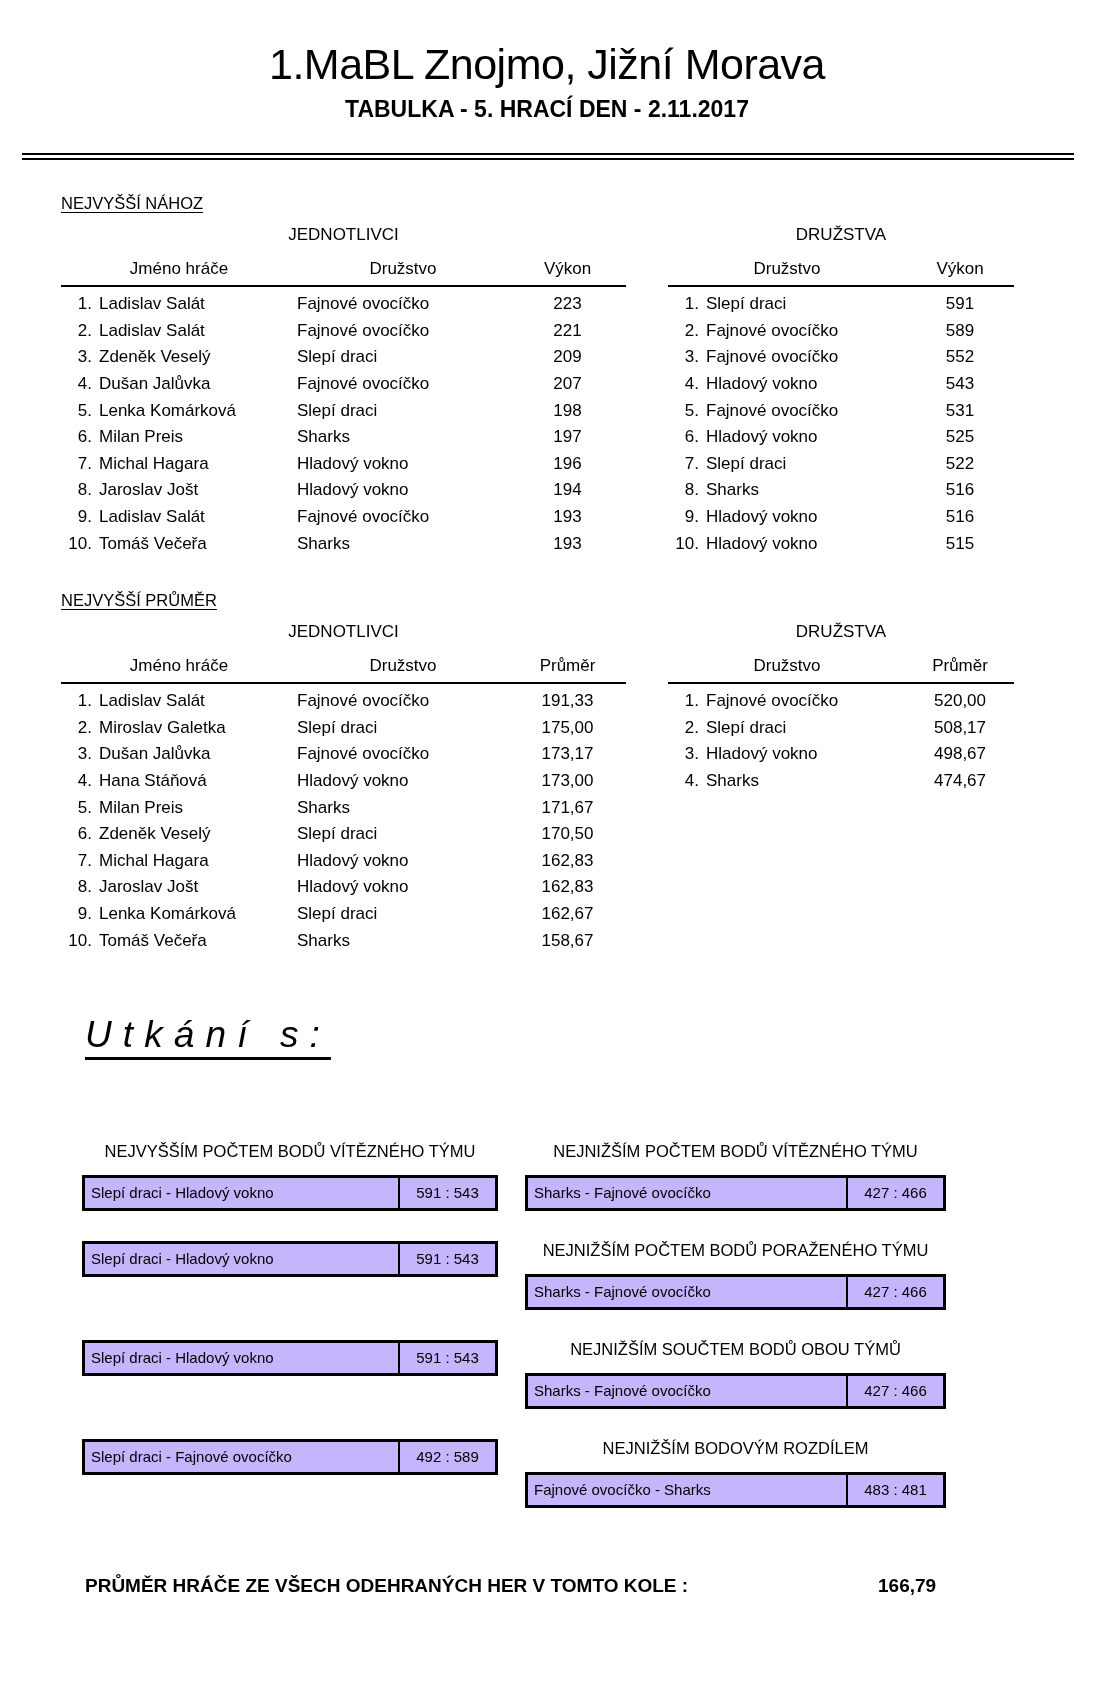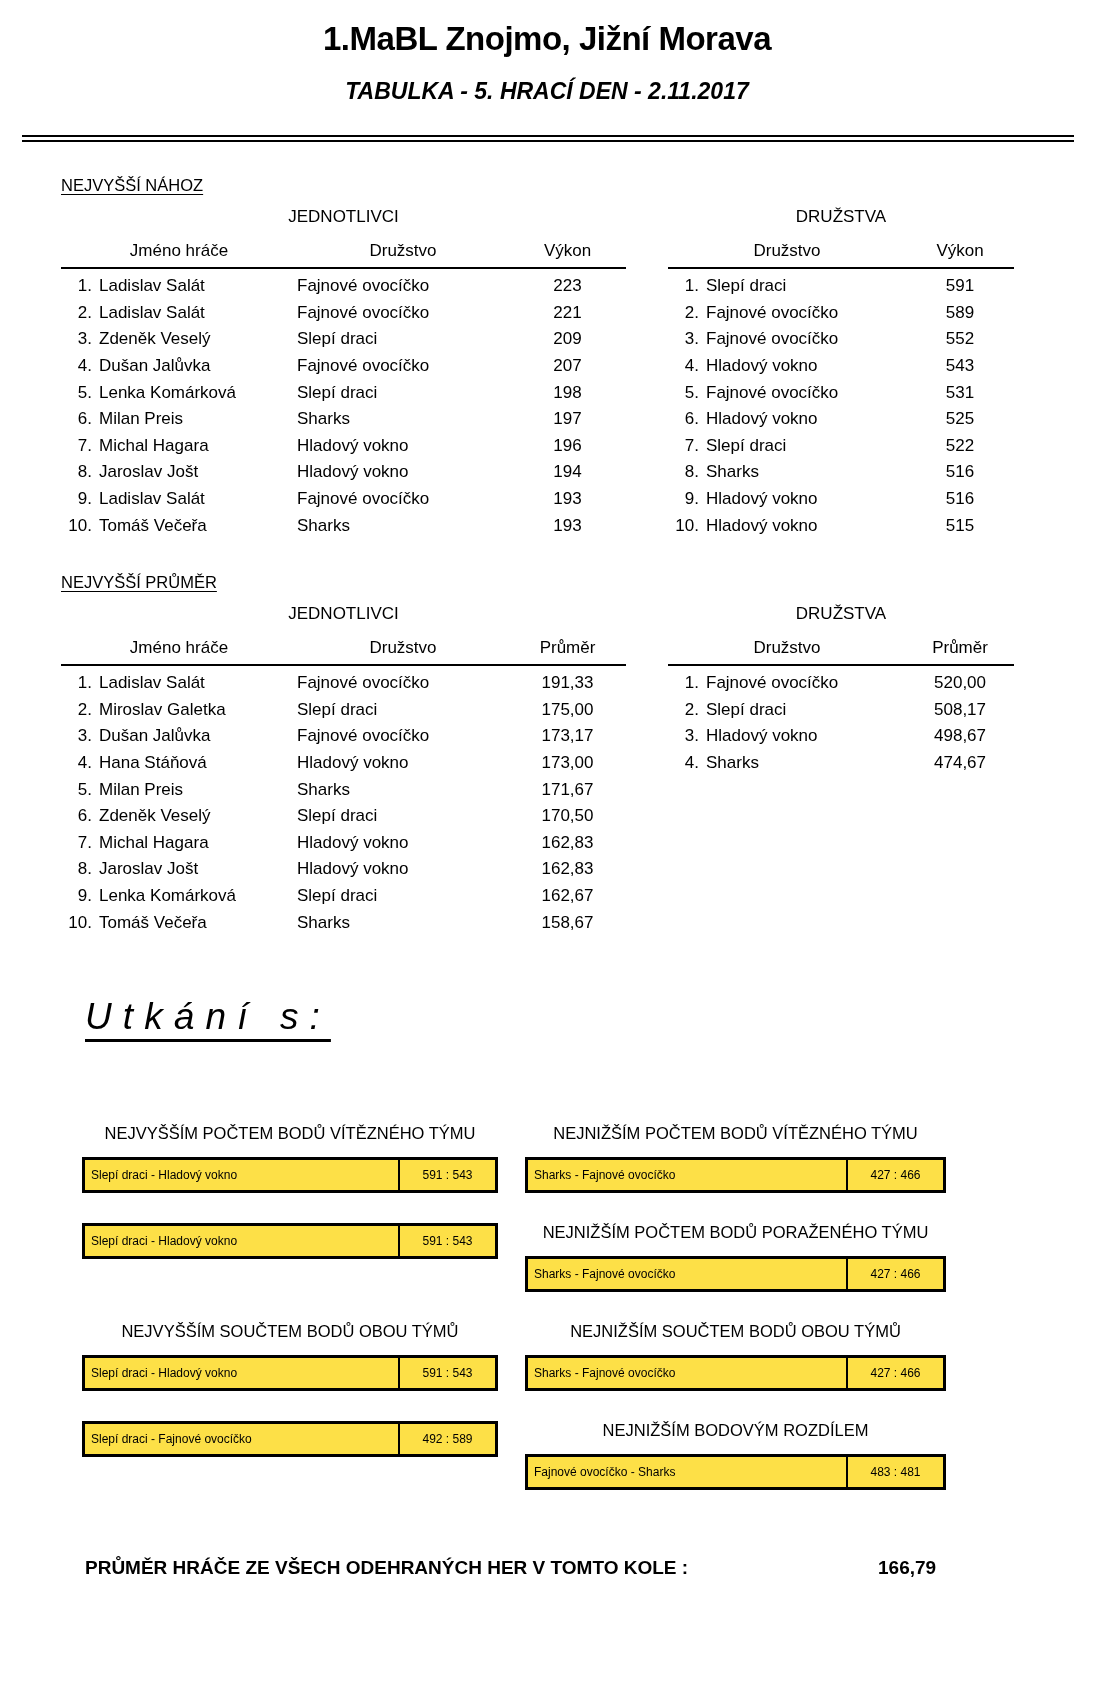--- a/index.html
+++ b/index.html
@@ -2,25 +2,25 @@
 <html><head>
 <meta charset="utf-8">
 <style>
   html,body { margin:0; padding:0; background:#e8e8e8; }
   .page {
     width:1094px; height:1682px; margin:0 auto; background:#ffffff;
     color:#000; font-family:"Liberation Sans", sans-serif;
     position:relative; overflow:hidden; box-sizing:border-box;
   }
   .title {
-    text-align:center; font-weight:bold; font-size:33px;
-    padding-top:20px; letter-spacing:-0.5px;
+    text-align:center; font-weight:normal; font-size:43px;
+    padding-top:40px; letter-spacing:-0.5px;
   }
   .subtitle {
-    text-align:center; font-weight:bold; font-size:23px; margin-top:20px;font-style:italic;
+    text-align:center; font-weight:bold; font-size:23px; margin-top:7px;
   }
   .double-rule {
     margin:30px 20px 0 22px; height:3px;
     border-top:2px solid #000; border-bottom:2px solid #000;
   }
   .stat-section { margin-left:61px; }
   .section-heading {
     margin-top:34px; font-size:16.5px;
     text-decoration:underline; text-underline-offset:3px;
   }
@@ -43,21 +43,21 @@
     text-decoration-thickness:3px; text-underline-offset:10px;
   }
   .matches-grid {
     display:grid; grid-template-columns:416px 421px; column-gap:27px;
     margin:86px 0 0 82px;
   }
   .match-group { margin-bottom:30px; }
   .match-label { text-align:center; font-size:16.5px; margin-bottom:14px; }
   .match-box {
     border:3px solid #000; height:30px; display:flex; align-items:stretch;
-    font-size:12px; background:#fde047;
+    font-size:15px; background:#c4b5fd;
   }
   .match-teams {
     flex:1; display:flex; align-items:center; padding-left:6px;
     border-right:2px solid #000; white-space:nowrap; overflow:hidden;
   }
   .match-score {
     width:95px; display:flex; align-items:center; justify-content:center;
   }
   .summary { margin:30px 0 0 85px; font-weight:bold; font-size:19px; }
   .summary-row { position:relative; line-height:35px; }
@@ -377,21 +377,20 @@
       </div>
       <div class="match-group">
         <div class="match-label">NEJNIŽŠÍM POČTEM BODŮ PORAŽENÉHO TÝMU</div>
         <div class="match-box">
           <span class="match-teams">Sharks - Fajnové ovocíčko</span>
           <span class="match-score">427 : 466</span>
         </div>
       </div>
 
       <div class="match-group">
-        <div class="match-label">NEJVYŠŠÍM SOUČTEM BODŮ OBOU TÝMŮ</div>
         <div class="match-box">
           <span class="match-teams">Slepí draci - Hladový vokno</span>
           <span class="match-score">591 : 543</span>
         </div>
       </div>
       <div class="match-group">
         <div class="match-label">NEJNIŽŠÍM SOUČTEM BODŮ OBOU TÝMŮ</div>
         <div class="match-box">
           <span class="match-teams">Sharks - Fajnové ovocíčko</span>
           <span class="match-score">427 : 466</span>

